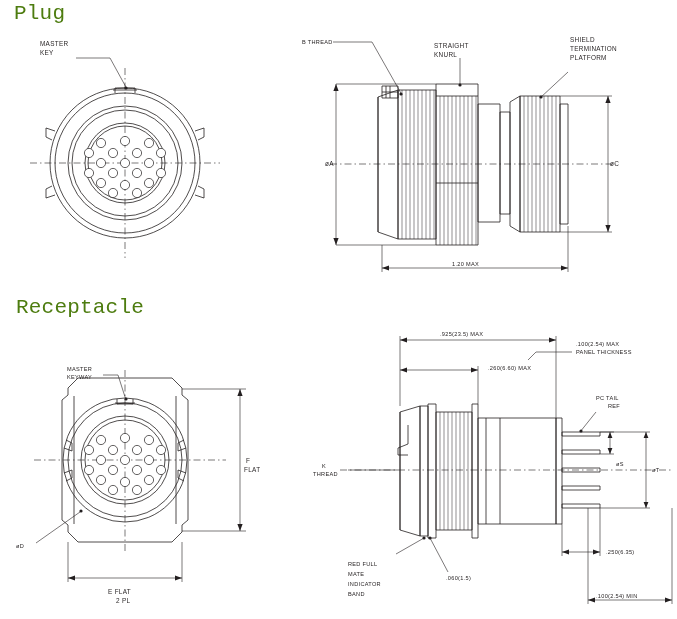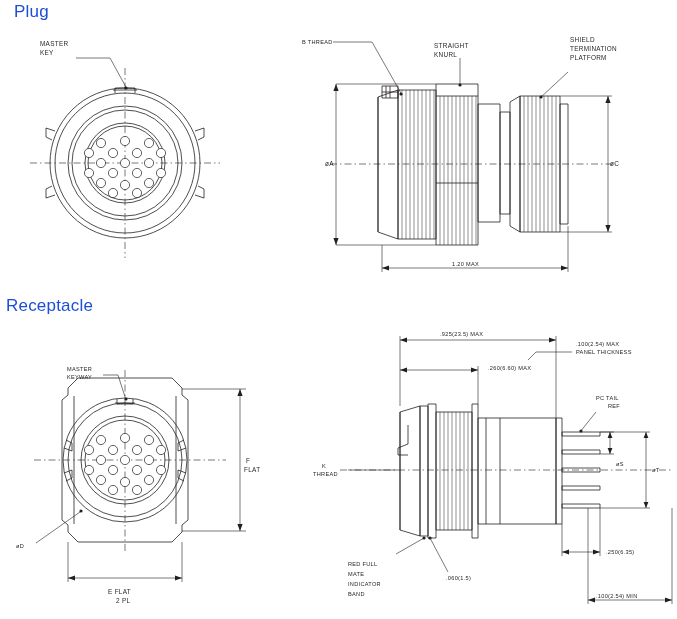--- a/index.html
+++ b/index.html
@@ -14,28 +14,28 @@
     font-family: "Liberation Sans", sans-serif;
     overflow: hidden;
   }
   .sheet {
     position: relative;
     width: 677px;
     height: 619px;
   }
   .section-title {
     position: absolute;
-    color: #1d4ed8;
-    font-size: 17px;
-    font-family: Liberation Sans, sans-serif;
+    color: #4d7c0f;
+    font-size: 21px;
+    font-family: Liberation Mono, monospace;
     letter-spacing: 0.2px;
     white-space: nowrap;
   }
   #title-plug { left: 14px; top: 2px; }
-  #title-receptacle { left: 6px; top: 296px; }
+  #title-receptacle { left: 16px; top: 296px; }
 
   svg.dwg {
     position: absolute;
     left: 0;
     top: 0;
     width: 677px;
     height: 619px;
   }
   .ln { stroke: #231f20; fill: none; stroke-width: 0.8; }
   .ln-thin { stroke: #231f20; fill: none; stroke-width: 0.6; }

